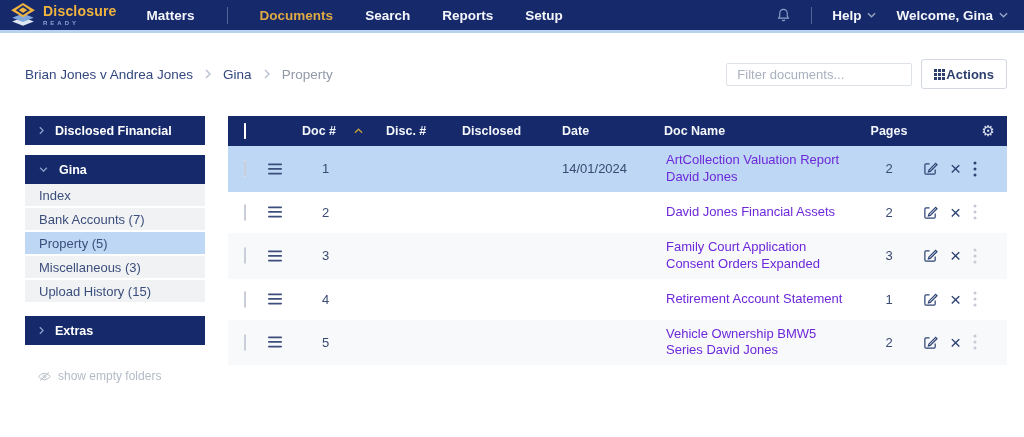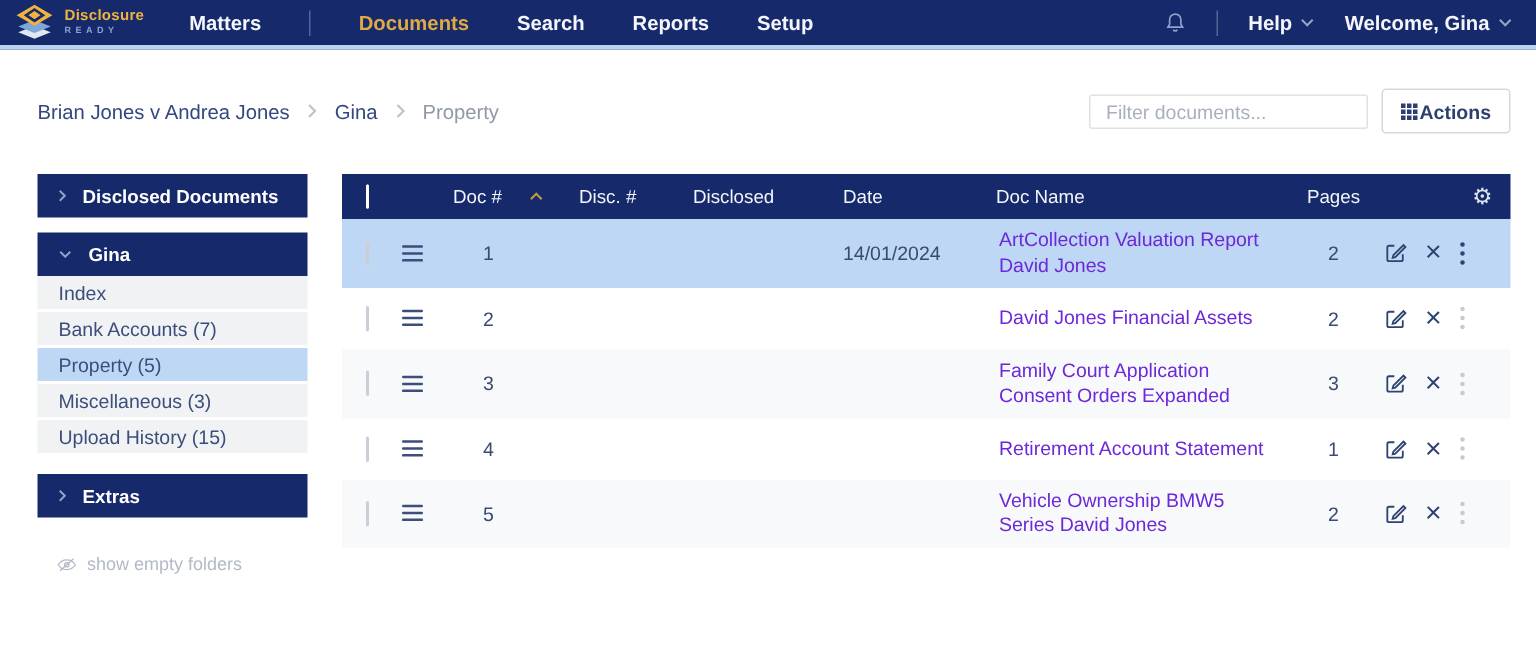--- a/index.html
+++ b/index.html
@@ -4,21 +4,21 @@
 <style>
   * { margin:0; padding:0; box-sizing:border-box; }
   html,body { width:1024px; height:437px; background:#fff; overflow:hidden;
     font-family:"Liberation Sans", sans-serif; }
 
   
   .navbar { height:33px; background:var(--navy,#16296b); border-bottom:3px solid var(--underline-blue,#b8d2f0);
     display:flex; align-items:center; justify-content:space-between; padding:0 16px 0 10px; }
   .nav-left { display:flex; align-items:center; }
   .logo { display:flex; align-items:center; gap:7px; margin-right:30px; }
-  .logo-title { color:var(--gold,#f0b43e); font-weight:700; font-size:10px; letter-spacing:.2px; line-height:1; }
+  .logo-title { color:var(--gold,#f0b43e); font-weight:700; font-size:14px; letter-spacing:.2px; line-height:1; }
   .logo-sub { color:#8ba3d4; font-size:6px; letter-spacing:3px; font-weight:700; margin-top:2px; }
   .nav-items { display:flex; align-items:center; gap:32px; }
   .nav-item { color:#f4f6fb; font-size:13.5px; font-weight:600; cursor:pointer; }
   .nav-item.active { color:var(--nav-active-gold,#dfa943); }
   .nav-divider { width:1px; height:17px; background:rgba(255,255,255,.28); }
   .nav-right { display:flex; align-items:center; gap:20px; }
   .nav-link { display:flex; align-items:center; gap:6px; color:#f4f6fb; font-size:13.5px; font-weight:600; cursor:pointer; }
 
   
   .topbar { display:flex; align-items:center; justify-content:space-between; margin:26px 17px 0 25px; }
@@ -46,21 +46,21 @@
   .side-item { background:var(--sidebar-item-bg,#f0f2f4); height:24px; display:flex; align-items:center;
     padding-left:14px; font-size:13px; color:#3c4e7c; border-bottom:2px solid #fff; cursor:pointer; }
   .side-item.selected { background:var(--selected-blue,#bdd7f4); }
   .extras { margin-top:12px; }
   .side-footer { margin-top:24px; padding-left:13px; display:flex; align-items:center; gap:7px;
     color:#b3bac6; font-size:12px; cursor:pointer; }
 
   
   .table { flex:1; }
   .trow { display:grid; grid-template-columns:34px 36px 88px 76px 100px 102px 1fr 56px 90px; align-items:center; }
-  .thead { background:var(--navy,#16296b); color:#f2f5fa; height:30px; font-size:12.5px; font-weight:400; }
+  .thead { background:var(--navy,#16296b); color:#f2f5fa; height:30px; font-size:12.5px; font-weight:700; }
   .th-doc { display:flex; align-items:center; gap:18px; padding-left:4px; cursor:pointer; }
   .th-gear { justify-self:end; padding-right:12px; cursor:pointer; color:#dce3f0; font-size:15px;
     font-family:"DejaVu Sans",sans-serif; line-height:1; }
   .row { min-height:41px; font-size:13px; color:#3a4a72; }
   .row.selected { background:var(--selected-blue,#bdd7f4); }
   .row.alt { background:var(--alt-row-bg,#f8f9fb); }
   .cell-check { justify-self:center; }
   .checkbox { width:13px; height:13px; background:#fff; border:1px solid #c9ced8; border-radius:2px; cursor:pointer; }
   .checkbox.head { border-color:#fff; }
   .cell-drag { justify-self:start; padding-left:6px; cursor:grab; display:flex; }
@@ -155,21 +155,21 @@
   </div>
 </div>
 
 <div class="content">
 
   <aside class="sidebar">
     <div class="side-header mb10">
       <svg width="5" height="9" viewBox="0 0 6 10" fill="none" stroke="#8fa2c9" stroke-width="1.6">
           <path d="M1 1l4 4-4 4"></path>
         </svg>
-      <span>Disclosed Documents</span>
+      <span>Disclosed Financial</span>
     </div>
 
     <div class="side-header">
       <svg width="9" height="5" viewBox="0 0 10 6" fill="none" stroke="#8fa2c9" stroke-width="1.6">
           <path d="M1 1l4 4 4-4"></path>
         </svg>
       <span>Gina</span>
     </div>
     <div class="side-item">
       <span>Index</span>

